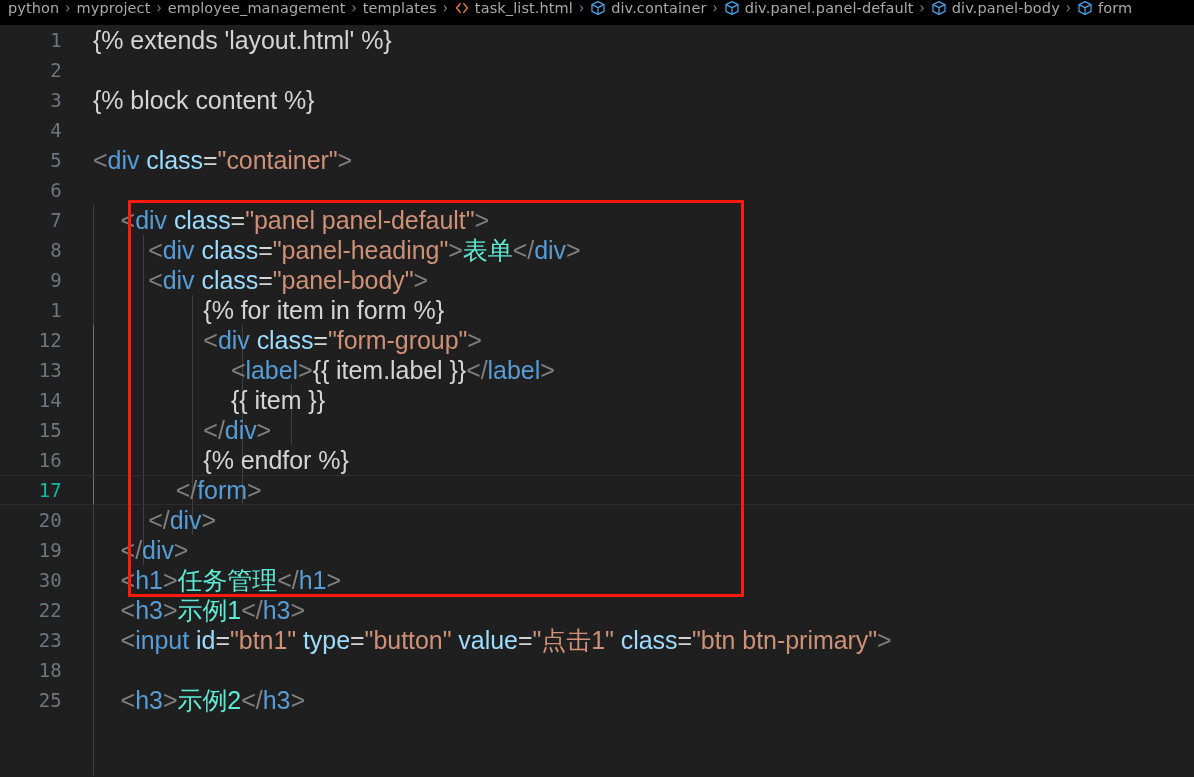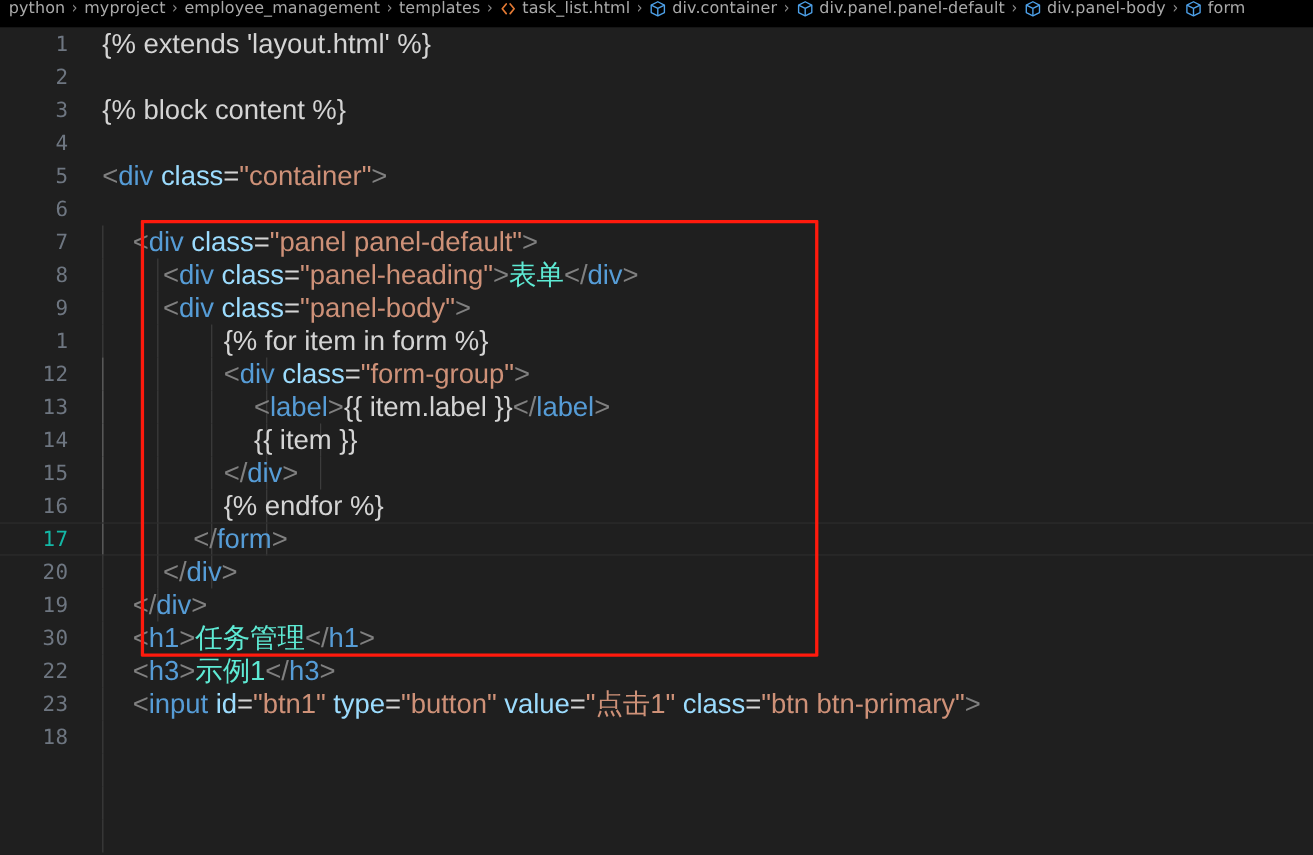--- a/index.html
+++ b/index.html
@@ -248,16 +248,17 @@
       <div class="line"><div class="lineno">14</div><div class="code">                    <span class="t-plain">{{ item }}</span></div></div>
       <div class="line"><div class="lineno">15</div><div class="code">                <span class="t-punct">&lt;/</span><span class="t-tag">div</span><span class="t-punct">&gt;</span></div></div>
       <div class="line"><div class="lineno">16</div><div class="code">                <span class="t-plain">{% endfor %}</span></div></div>
       <div class="line current"><div class="lineno">17</div><div class="code">            <span class="t-punct">&lt;/</span><span class="t-tag">form</span><span class="t-punct">&gt;</span></div></div>
       <div class="line"><div class="lineno">20</div><div class="code">        <span class="t-punct">&lt;/</span><span class="t-tag">div</span><span class="t-punct">&gt;</span></div></div>
       <div class="line"><div class="lineno">19</div><div class="code">    <span class="t-punct">&lt;/</span><span class="t-tag">div</span><span class="t-punct">&gt;</span></div></div>
       <div class="line"><div class="lineno">30</div><div class="code">    <span class="t-punct">&lt;</span><span class="t-tag">h1</span><span class="t-punct">&gt;</span><span class="t-text">任务管理</span><span class="t-punct">&lt;/</span><span class="t-tag">h1</span><span class="t-punct">&gt;</span></div></div>
       <div class="line"><div class="lineno">22</div><div class="code">    <span class="t-punct">&lt;</span><span class="t-tag">h3</span><span class="t-punct">&gt;</span><span class="t-text">示例1</span><span class="t-punct">&lt;/</span><span class="t-tag">h3</span><span class="t-punct">&gt;</span></div></div>
       <div class="line"><div class="lineno">23</div><div class="code">    <span class="t-punct">&lt;</span><span class="t-tag">input</span> <span class="t-attr">id</span><span class="t-eq">=</span><span class="t-str">"btn1"</span> <span class="t-attr">type</span><span class="t-eq">=</span><span class="t-str">"button"</span> <span class="t-attr">value</span><span class="t-eq">=</span><span class="t-str">"点击1"</span> <span class="t-attr">class</span><span class="t-eq">=</span><span class="t-str">"btn btn-primary"</span><span class="t-punct">&gt;</span></div></div>
       <div class="line"><div class="lineno">18</div><div class="code">&nbsp;</div></div>
+      <div class="line"><div class="lineno">25</div><div class="code">    <span class="t-punct">&lt;</span><span class="t-tag">h3</span><span class="t-punct">&gt;</span><span class="t-text">示例2</span><span class="t-punct">&lt;/</span><span class="t-tag">h3</span><span class="t-punct">&gt;</span></div></div>
       <div class="line"><div class="code">&nbsp;</div></div>
     </div>
   <div id="redbox" style="left: 128px; top: 175px; width: 616px; height: 397px;"></div>
 </div>
 
 </body></html>

